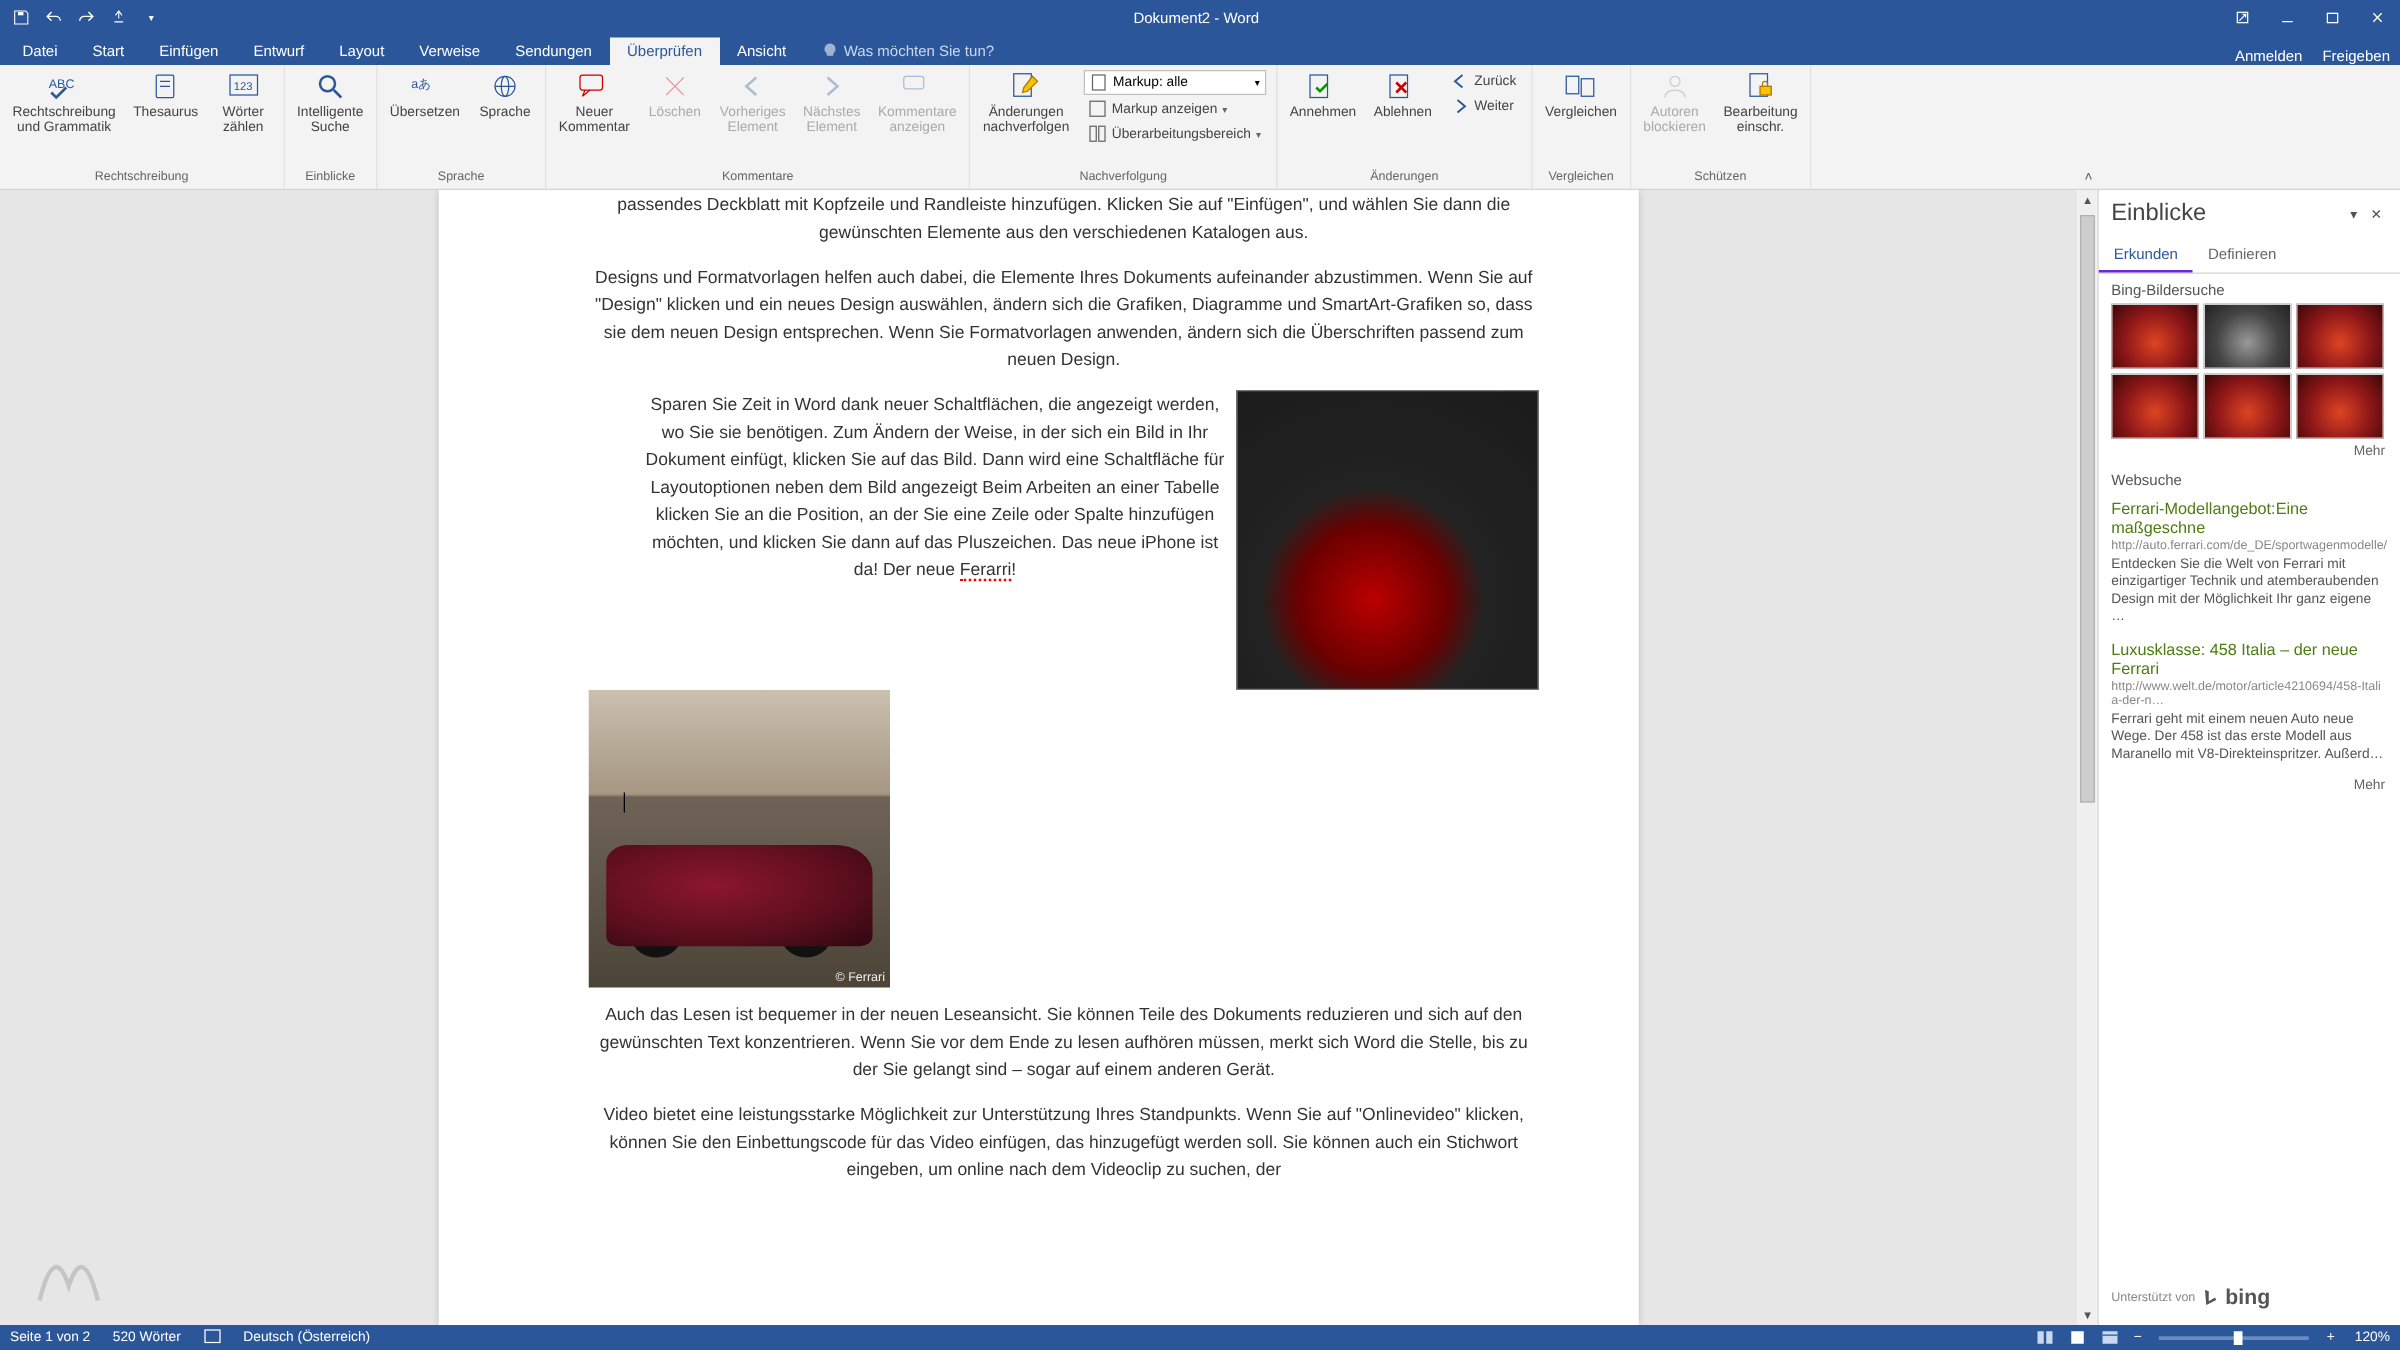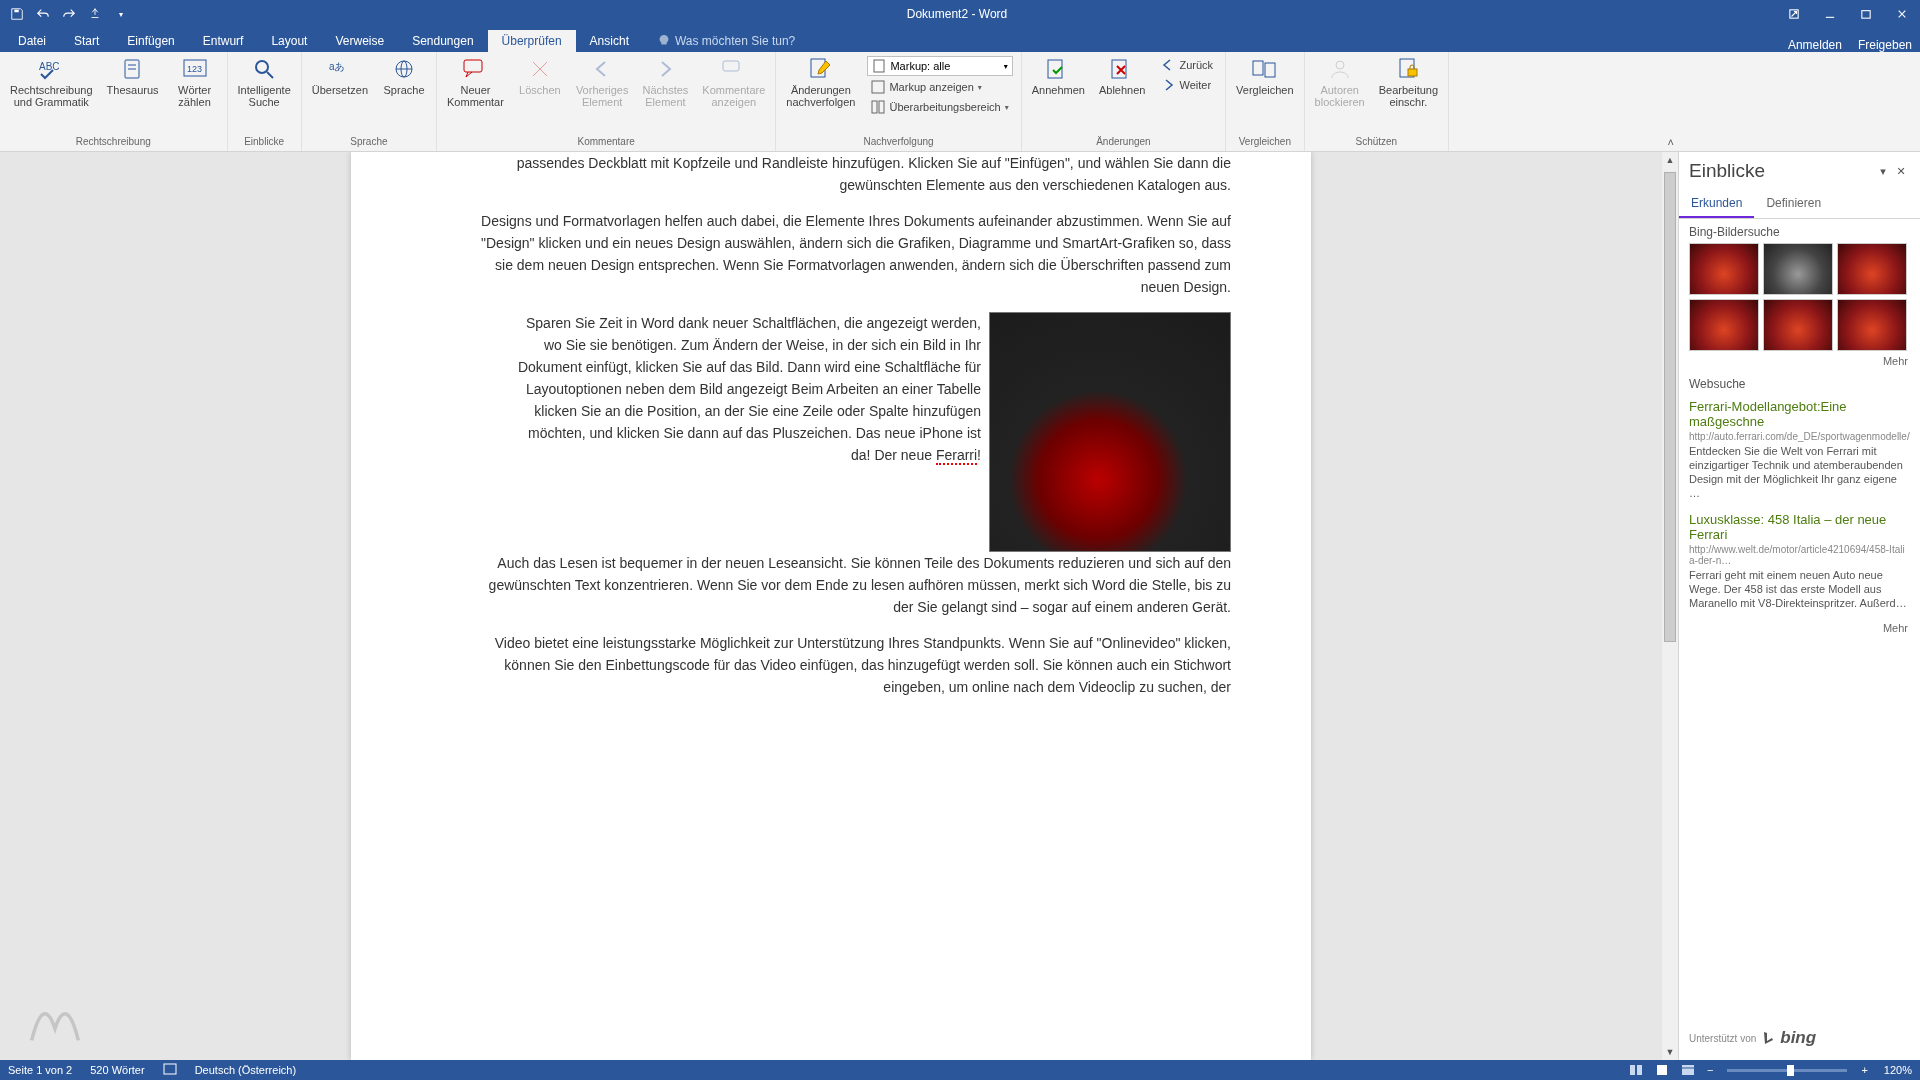--- a/index.html
+++ b/index.html
@@ -36,21 +36,21 @@
 .rbtn-lg.disabled svg { opacity: .35; }
 .rcol { display: flex; flex-direction: column; gap: 2px; padding: 2px 4px; }
 .rbtn-sm { display: flex; align-items: center; gap: 4px; font-size: 11px; color: #444; padding: 2px 4px; white-space: nowrap; }
 .rbtn-sm svg { width: 14px; height: 14px; }
 .rbtn-sm .caret { font-size: 8px; color: #666; }
 .drop { display: flex; align-items: center; border: 1px solid #c0c0c0; background: #fff; height: 20px; padding: 0 4px; font-size: 11px; gap: 4px; min-width: 120px; }
 
 
 .doc-wrap { position: absolute; top: 152px; bottom: 20px; left: 0; right: 258px; background: #e6e6e6; overflow: hidden; }
 .page { width: 960px; margin: 0 auto; background: #fff; min-height: 100%; box-shadow: 0 0 6px rgba(0,0,0,.2); padding: 0 80px 60px 120px; }
-.page p { font-size: 14px; color: #333; line-height: 22px; margin-bottom: 14px; text-align: right; }
+.page p { font-size: 14px; color: #333; line-height: 22px; margin-bottom: 14px; text-align: center; }
 .img-ph { background: linear-gradient(135deg,#8a1416,#c32225); position: relative; }
 .img-ph.ferrari1 { float: right; width: 242px; height: 240px; margin-left: 8px; background: #333; background-image: radial-gradient(circle at 45% 70%, #b00 0%, #6c0000 28%, #222 42%, #1b1b1b 100%); border:1px solid #777; }
 .img-ph.ferrari2 { width: 241px; height: 238px; display: block; margin-bottom: 10px; background: linear-gradient(180deg,#cbbfae 0%,#a59782 35%,#6e6356 36%,#4d4438 100%); position:relative; }
 .ferrari2::after { content:""; position:absolute; left:14px; right:14px; top:52%; bottom:14%; background: radial-gradient(ellipse at 40% 40%, #8b162e 0%, #5b0e1d 60%, #2d0710 100%); border-radius: 18px 30px 10px 10px/14px 22px 8px 8px; }
 .ferrari2 .wheel { position:absolute; width:44px;height:44px;border-radius:50%;background:#111;bottom:10%; }
 .ferrari2 .w1{left:32px;} .ferrari2 .w2{left:152px;}
 .ferrari2 .cap { position:absolute; right:4px; bottom:2px; font-size:10px; color:#eee; }
 .underline-red { border-bottom: 2px dotted #e00; }
 .cursor { display:inline-block; width:1px; height:16px; background:#000; vertical-align:text-bottom; }
 
@@ -71,21 +71,21 @@
 .pane-section-title { font-size:12px; color:#555; padding: 6px 10px 4px; }
 .thumbs { display:flex; flex-wrap:wrap; gap:4px; padding: 0 10px; }
 .thumb-img { width: 70px; height: 52px; background:#8c1618; border:1px solid #ccc; background-image: radial-gradient(circle at 50% 60%, #d42 0%, #8c1618 55%, #3c0808 100%); }
 .thumb-img.grey { background:#444; background-image: radial-gradient(circle at 50% 60%, #999 0%, #444 55%, #222 100%); }
 .more { text-align:right; font-size:11px; color:#666; padding: 4px 12px; }
 .web-item { padding: 4px 10px 8px; font-size: 12px; }
 .web-item .wtitle { color: #4d7c0f; font-size:13px; margin-bottom:2px; }
 .web-item .wurl { color:#888; font-size:10px; margin-bottom:2px; word-break:break-all; }
 .web-item .wdesc { color:#555; font-size:11px; line-height:14px; }
 .pane-foot { margin-top:auto; padding: 8px 10px 12px; font-size:10px; color:#888; display:flex; align-items:center; gap:4px; }
-.pane-foot .bing { font-size:17px; color:#555; font-weight:600;font-style:italic; }
+.pane-foot .bing { font-size:17px; color:#555; font-weight:600; }
 
 
 .status { position:absolute; left:0; right:0; bottom:0; height:20px; background:#2b579a; color:#fff; display:flex; align-items:center; font-size:11px; padding:0 8px; gap:18px; }
 .status .right { margin-left:auto; display:flex; align-items:center; gap:4px; }
 .view-btn { width:22px; height:18px; display:flex; align-items:center; justify-content:center; }
 .view-btn svg { width:14px; height:12px; fill:#c9d8ee; }
 .view-btn.active svg { fill:#fff; }
 .zoom-slider { width:120px; height:3px; background:#6a8bc0; position:relative; margin:0 6px; }
 .zoom-slider .knob { position:absolute; top:-4px; left:50%; width:7px; height:11px; background:#fff; }
 
@@ -427,20 +427,26 @@
 <div class="doc-wrap">
   <div class="page">
     <p>passendes Deckblatt mit Kopfzeile und Randleiste hinzufügen. Klicken Sie auf "Einfügen", und wählen Sie dann die gewünschten Elemente aus den verschiedenen Katalogen aus.</p>
     <p>Designs und Formatvorlagen helfen auch dabei, die Elemente Ihres Dokuments aufeinander abzustimmen. Wenn Sie auf "Design" klicken und ein neues Design auswählen, ändern sich die Grafiken, Diagramme und SmartArt-Grafiken so, dass sie dem neuen Design entsprechen. Wenn Sie Formatvorlagen anwenden, ändern sich die Überschriften passend zum neuen Design.</p>
     <div class="clearfix">
        <div class="img-ph ferrari1"></div>
        <p style="margin-bottom:0;margin-left:44px;">
          <span>Sparen Sie Zeit in Word dank neuer Schaltflächen, die angezeigt werden, wo Sie sie benötigen. Zum Ändern der Weise, in der sich ein Bild in Ihr Dokument einfügt, klicken Sie auf das Bild. Dann wird eine Schaltfläche für Layoutoptionen neben dem Bild angezeigt Beim Arbeiten an einer Tabelle klicken Sie an die Position, an der Sie eine Zeile oder Spalte hinzufügen möchten, und klicken Sie dann auf das Pluszeichen. Das neue iPhone ist da! Der neue </span><span class="underline-red">Ferarri</span><span>!</span>
        </p>
     </div>
+    <div class="img-ph ferrari2">
+      <span class="cursor" style="position:absolute;left:28px;top:82px;"></span>
+      <div class="wheel w1"></div>
+        <div class="wheel w2"></div>
+      <div class="cap">© Ferrari</div>
+    </div>
     <p>Auch das Lesen ist bequemer in der neuen Leseansicht. Sie können Teile des Dokuments reduzieren und sich auf den gewünschten Text konzentrieren. Wenn Sie vor dem Ende zu lesen aufhören müssen, merkt sich Word die Stelle, bis zu der Sie gelangt sind – sogar auf einem anderen Gerät.</p>
     <p>Video bietet eine leistungsstarke Möglichkeit zur Unterstützung Ihres Standpunkts. Wenn Sie auf "Onlinevideo" klicken, können Sie den Einbettungscode für das Video einfügen, das hinzugefügt werden soll. Sie können auch ein Stichwort eingeben, um online nach dem Videoclip zu suchen, der</p>
   </div>
 </div>
 
 <div class="vscroll">
   <div class="arrow">▲</div>
   <div class="track">
       <div class="thumb"></div>
     </div>

